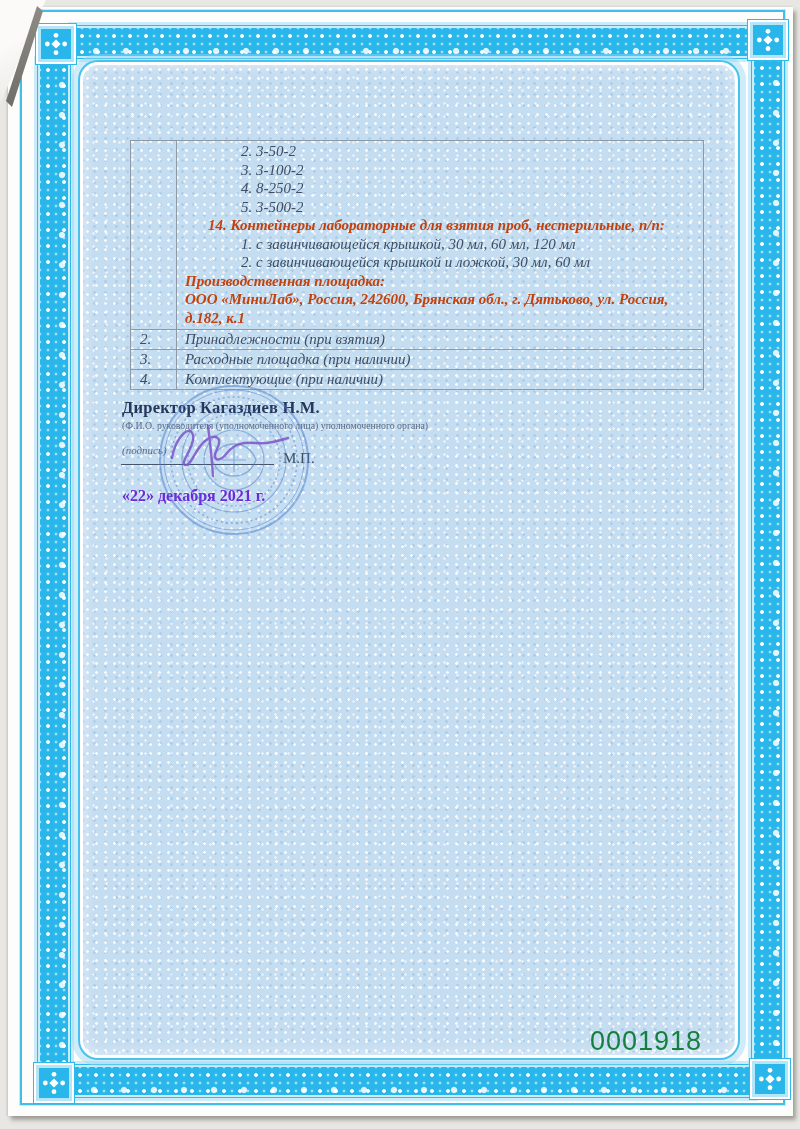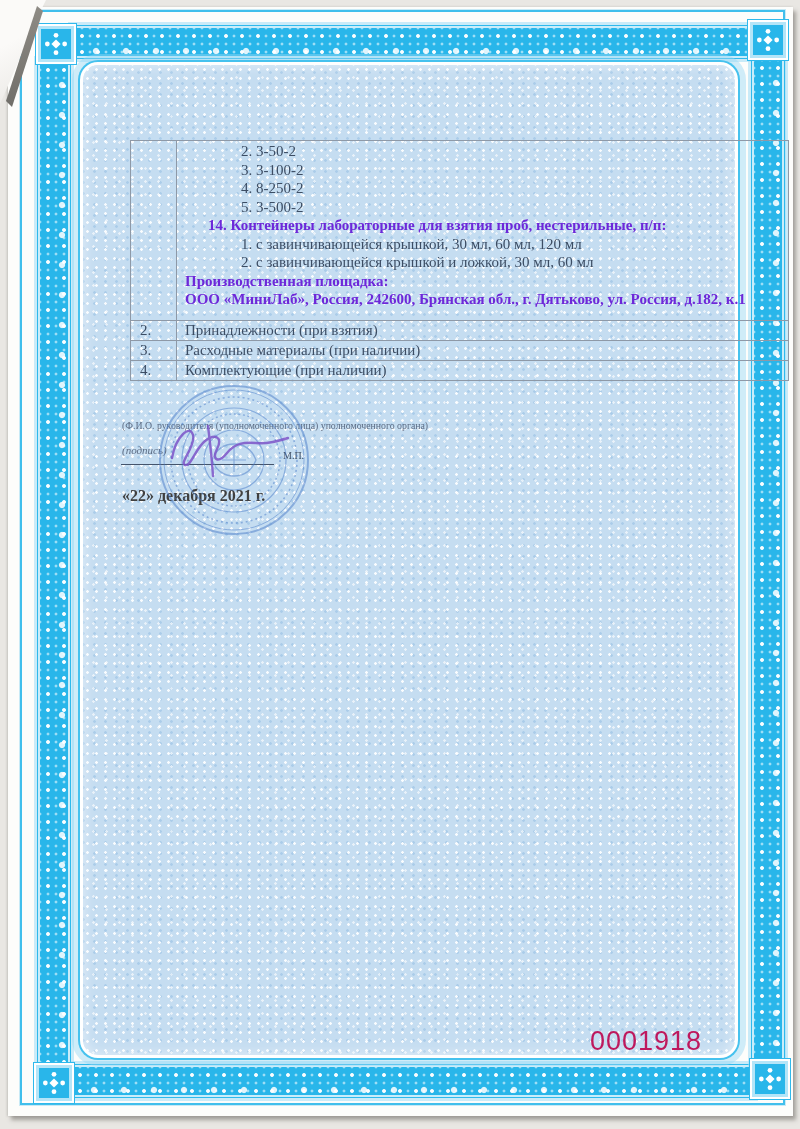--- a/index.html
+++ b/index.html
@@ -45,45 +45,45 @@
         border:3px solid #fff;
         box-shadow:0 0 0 2px #46c2ee, 0 0 0 8px rgba(150,215,245,.45), inset 0 0 14px rgba(255,255,255,.55);}
   
   .fold-back{position:absolute;left:0;top:0;width:48px;height:108px;z-index:40;
         background:linear-gradient(150deg,#fbfaf8 35%,#e7e5e1);
         clip-path:polygon(0 0,46px 0,40px 12px,0 104px);}
   .fold-shadow{position:absolute;left:0;top:0;width:52px;height:112px;z-index:41;
         background:linear-gradient(#908d87,#6f6d68);
         clip-path:polygon(37px 6px,43px 11px,12px 107px,6px 101px);}
   
-  .spec-table{position:absolute;left:130px;top:140px;width:659px;z-index:10;
-        border-collapse:collapse;color:#3c4d64;font-size:15px;}
+  .spec-table{position:absolute;left:130px;top:140px;width:574px;z-index:10;
+        border-collapse:collapse;color:#3c4d64;font-size:15px;font-style:italic;}
   .spec-table td{border:1px solid #8e99a7;vertical-align:top;}
   td.num{width:36px;padding:1px 0 0 9px;}
   td.content{padding:1px 8px 2px 8px;}
   .row-cont td{height:176px;line-height:18.5px;}
   .row-simple td{height:17px;line-height:17px;padding-top:1px;padding-bottom:1px;}
   .indent-l{margin-left:56px;}
   .indent-m{margin-left:23px;}
-  .bold-navy{font-weight:bold;color:#6d28d9;}
+  .bold-navy{font-weight:bold;color:#c2410c;}
   
   .abs{position:absolute;z-index:10;}
   .director{left:122px;top:398px;font-weight:bold;font-size:16.5px;color:#24365a;letter-spacing:.2px;}
   .director-caption{left:122px;top:420px;font-size:9.8px;color:#5c6c84;}
   .sig-line{left:121px;top:449px;width:153px;height:15px;border-bottom:1.5px solid #44546c;}
-  .mp{left:283px;top:450px;font-size:10px;color:#3c4d64;}
+  .mp{left:283px;top:450px;font-size:15px;color:#3c4d64;}
   .sig-caption{left:122px;top:444px;font-style:italic;font-size:11px;color:#5c6c84;}
-  .date-line{left:122px;top:487px;font-weight:bold;font-size:16px;color:#404040;}
+  .date-line{left:122px;top:487px;font-weight:bold;font-size:16px;color:#6d28d9;}
   
   .stamp{left:156px;top:382px;width:156px;height:156px;opacity:.5;z-index:12;}
   .handsig{left:164px;top:418px;width:130px;height:62px;z-index:13;opacity:.85;}
   
   .serial{left:590px;top:1026px;z-index:10;
         font-family:"Liberation Sans","DejaVu Sans",sans-serif;
-        font-size:27px;color:#be185d;letter-spacing:1px;}
+        font-size:27px;color:#15803d;letter-spacing:1px;}
 </style>
 </head>
 <body>
 
 <div class="page">
 
   <div class="paper"></div>
 
   <div class="outer-line"></div>
   <div class="band band-top"></div>
@@ -145,29 +145,30 @@
         <div class="bold-navy">Производственная площадка:</div>
         <div class="bold-navy">ООО «МиниЛаб», Россия, 242600, Брянская обл., г. Дятьково, ул. Россия, д.182, к.1</div>
       </td>
     </tr>
     <tr class="row-simple">
       <td class="num">2.</td>
       <td class="content">Принадлежности (при взятия)</td>
     </tr>
     <tr class="row-simple">
       <td class="num">3.</td>
-      <td class="content">Расходные материалы (при наличии)</td>
+      <td class="content">Расходные площадка (при наличии)</td>
     </tr>
     <tr class="row-simple">
       <td class="num">4.</td>
       <td class="content">Комплектующие (при наличии)</td>
     </tr>
   </tbody>
     </table>
 
+  <div class="abs director">Директор Кагаздиев Н.М.</div>
   <div class="abs director-caption">(Ф.И.О. руководителя (уполномоченного лица) уполномоченного органа)</div>
   <div class="abs sig-line"></div>
   <div class="abs mp">М.П.</div>
   <div class="abs sig-caption">(подпись)</div>
   <div class="abs date-line">«22» декабря 2021 г.</div>
 
   <svg class="abs stamp" viewBox="0 0 156 156">
     <g fill="none" stroke="#4a7cc9">
       <circle cx="78" cy="78" r="74" stroke-width="2"></circle>
       <circle cx="78" cy="78" r="70" stroke-width="1"></circle>

